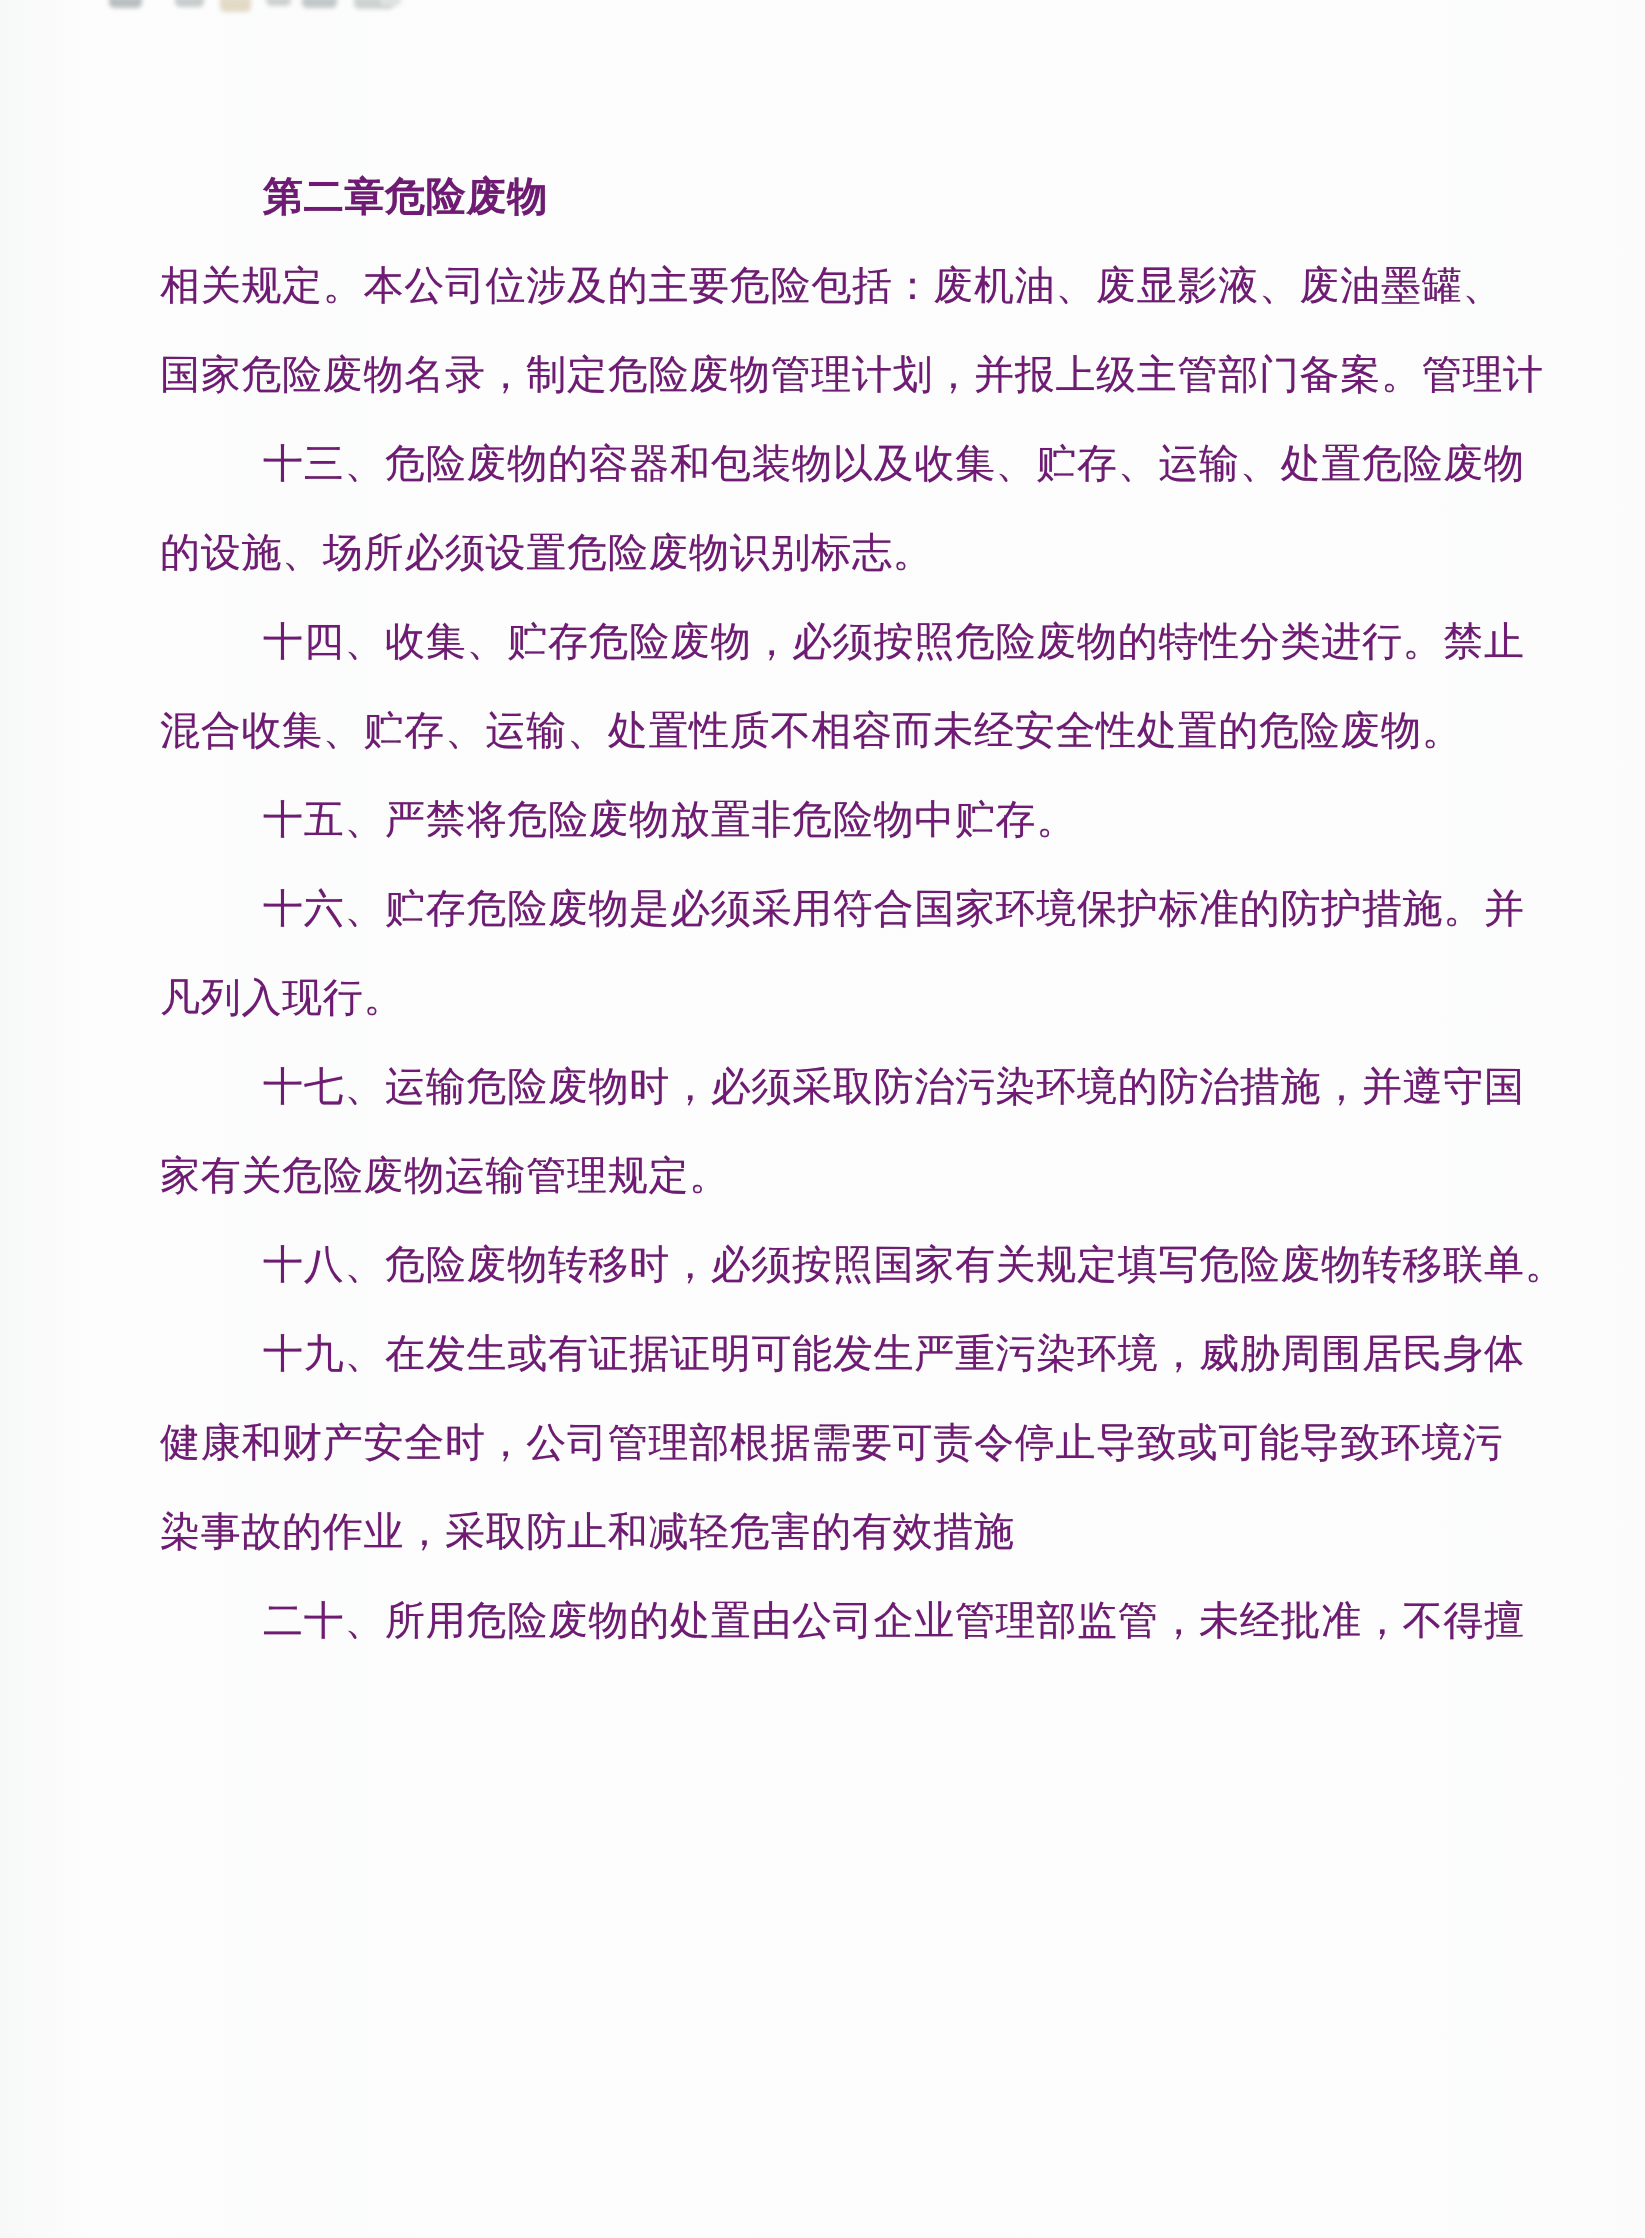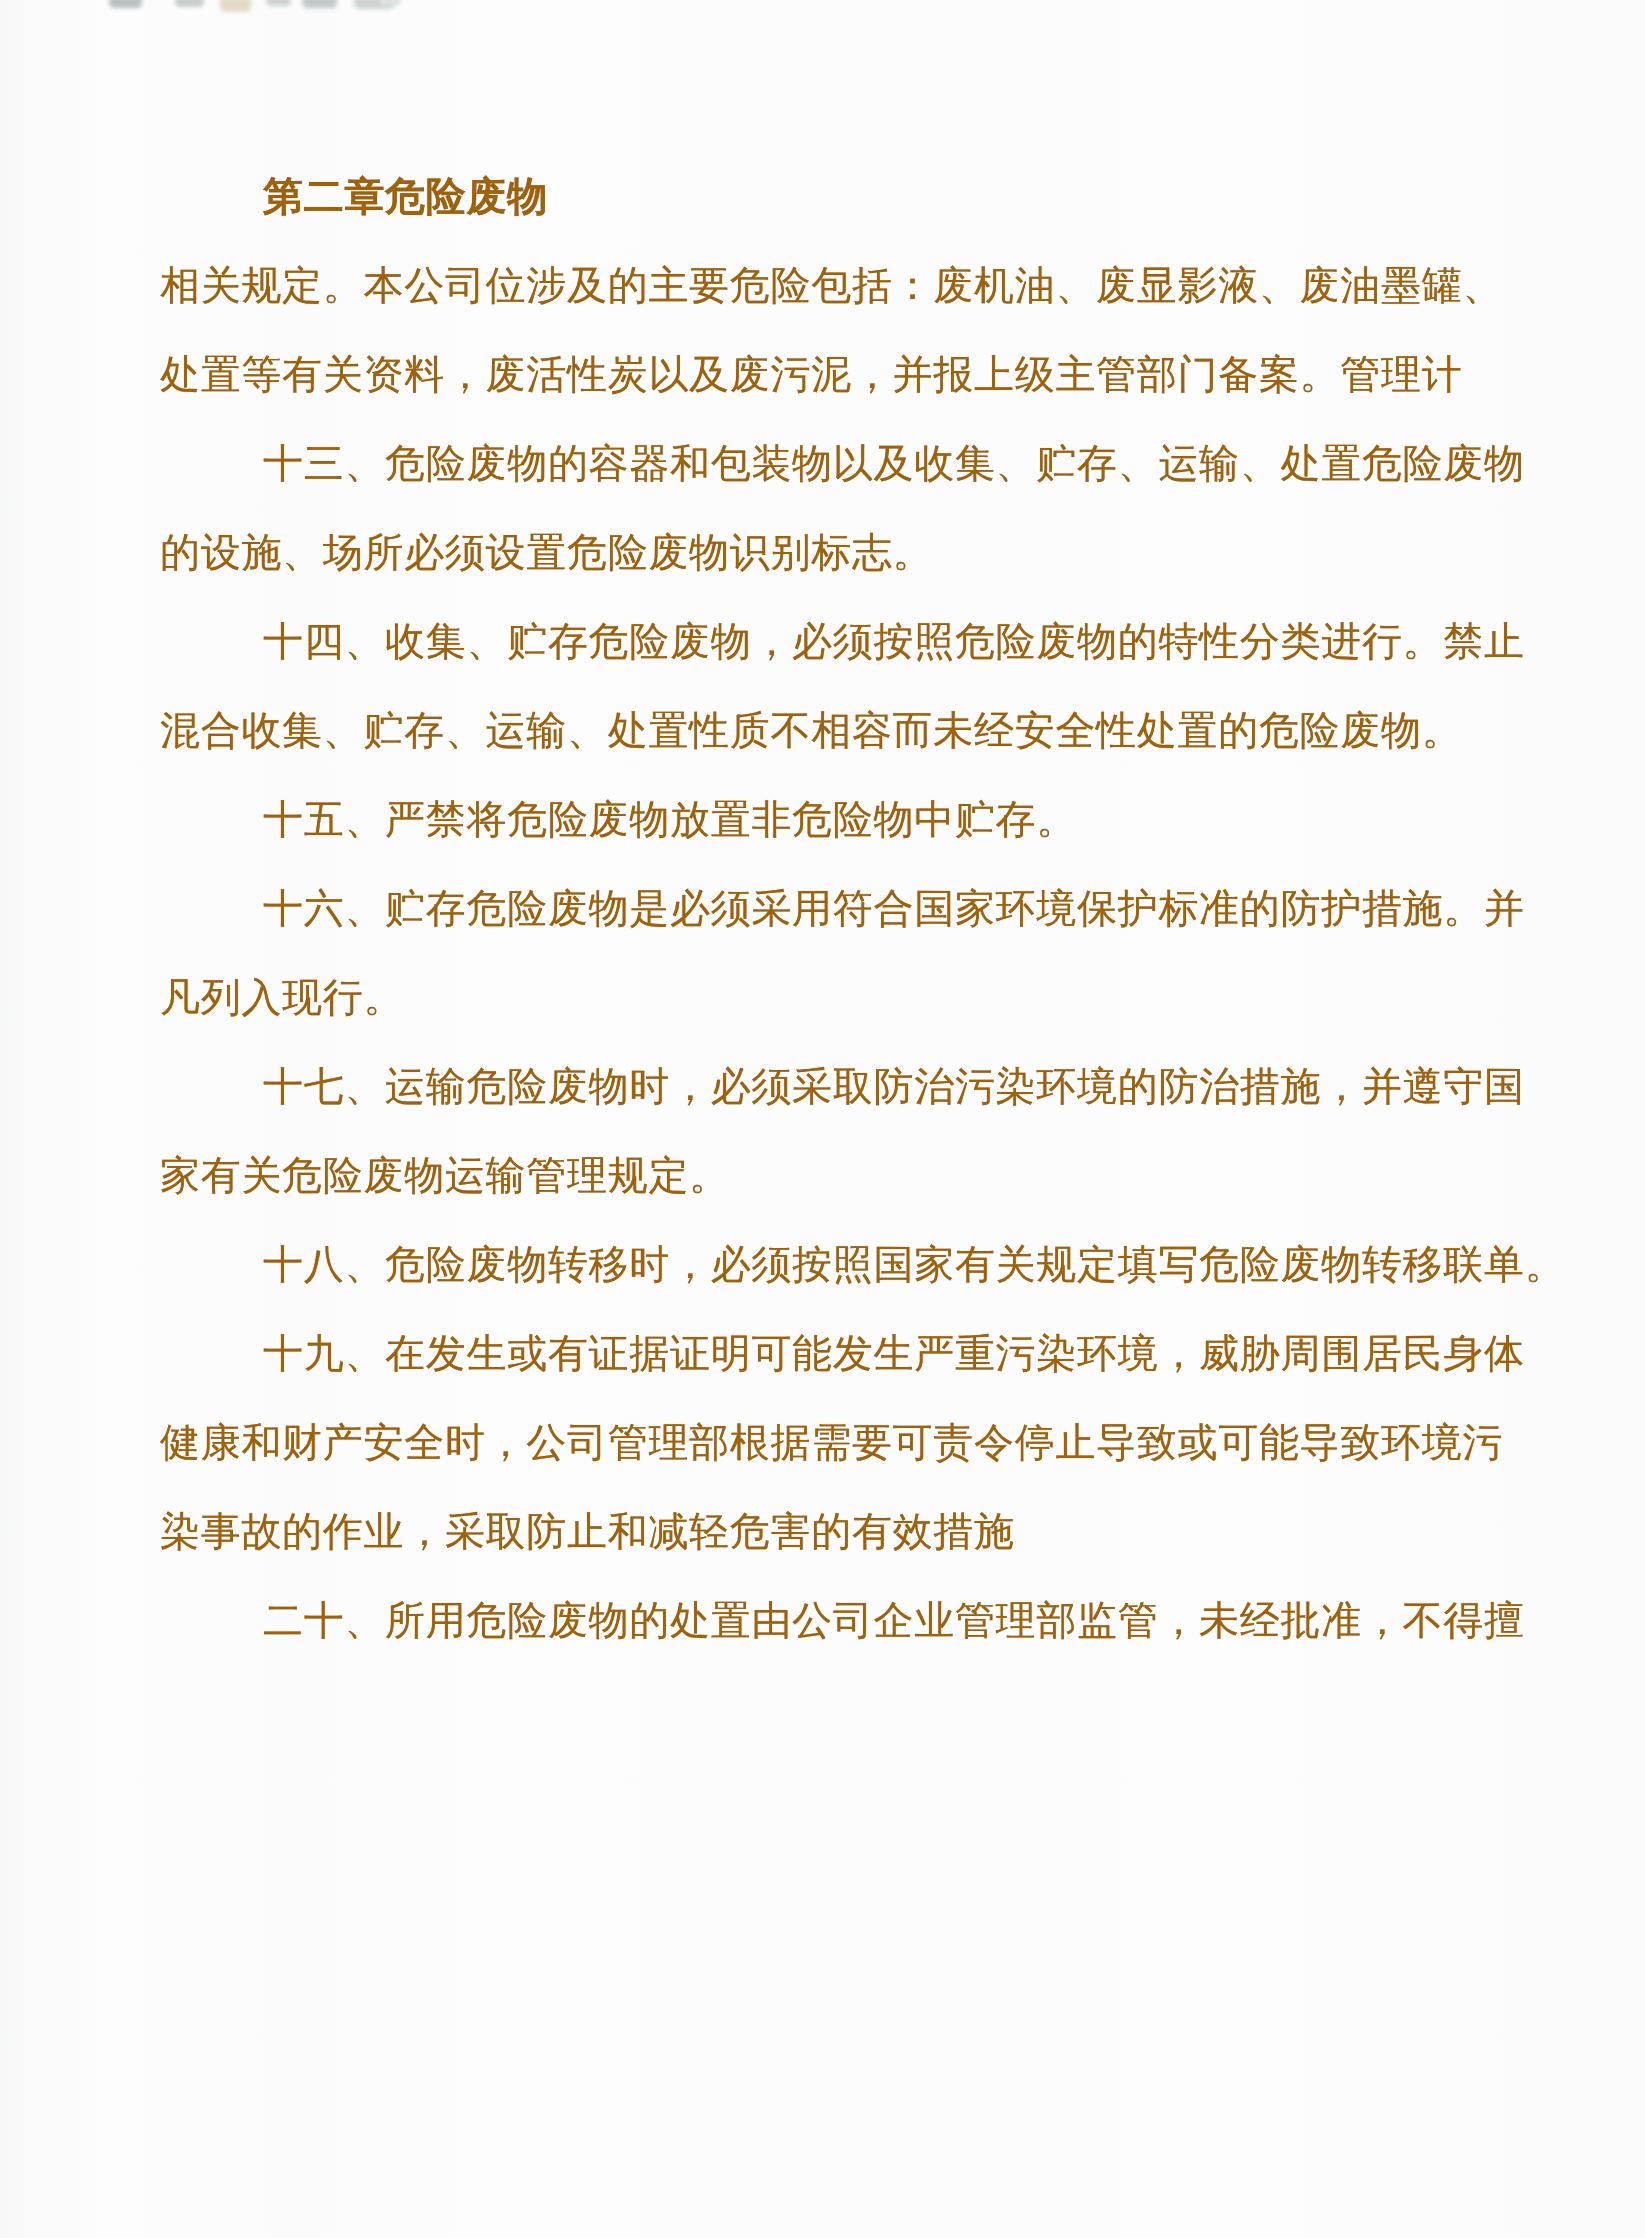--- a/index.html
+++ b/index.html
@@ -45,21 +45,21 @@
   .a7 { left: 380px; width: 21px;  height: 9.7px; background: #dfe2e2; }
 
   .text-block {
     position: absolute;
     left: 160px;
     top: 152px;
     width: 1330px;
     font-size: 40px;
     letter-spacing: 0.7px;
     line-height: 89px;
-    color: #a16207;
+    color: #701a75;
     text-shadow: 0 0 0.7px rgba(30,30,30,0.45);
   }
   .line {
     white-space: nowrap;
     height: 89px;
   }
   .line.first {
     text-indent: 103px;
   }
   .heading {
@@ -79,21 +79,21 @@
 <div class="artifact a2"></div>
 <div class="artifact a3"></div>
 <div class="artifact a4"></div>
 <div class="artifact a5"></div>
 <div class="artifact a6"></div>
 <div class="artifact a7"></div>
 
 <div class="text-block">
   <div class="heading">第二章危险废物</div>
   <div class="line">相关规定。本公司位涉及的主要危险包括：废机油、废显影液、废油墨罐、</div>
-  <div class="line">处置等有关资料，废活性炭以及废污泥，并报上级主管部门备案。管理计</div>
+  <div class="line">国家危险废物名录，制定危险废物管理计划，并报上级主管部门备案。管理计</div>
   <div class="line first">十三、危险废物的容器和包装物以及收集、贮存、运输、处置危险废物</div>
   <div class="line">的设施、场所必须设置危险废物识别标志。</div>
   <div class="line first">十四、收集、贮存危险废物，必须按照危险废物的特性分类进行。禁止</div>
   <div class="line">混合收集、贮存、运输、处置性质不相容而未经安全性处置的危险废物。</div>
   <div class="line first">十五、严禁将危险废物放置非危险物中贮存。</div>
   <div class="line first">十六、贮存危险废物是必须采用符合国家环境保护标准的防护措施。并</div>
   <div class="line">凡列入现行。</div>
   <div class="line first">十七、运输危险废物时，必须采取防治污染环境的防治措施，并遵守国</div>
   <div class="line">家有关危险废物运输管理规定。</div>
   <div class="line first">十八、危险废物转移时，必须按照国家有关规定填写危险废物转移联单。</div>

